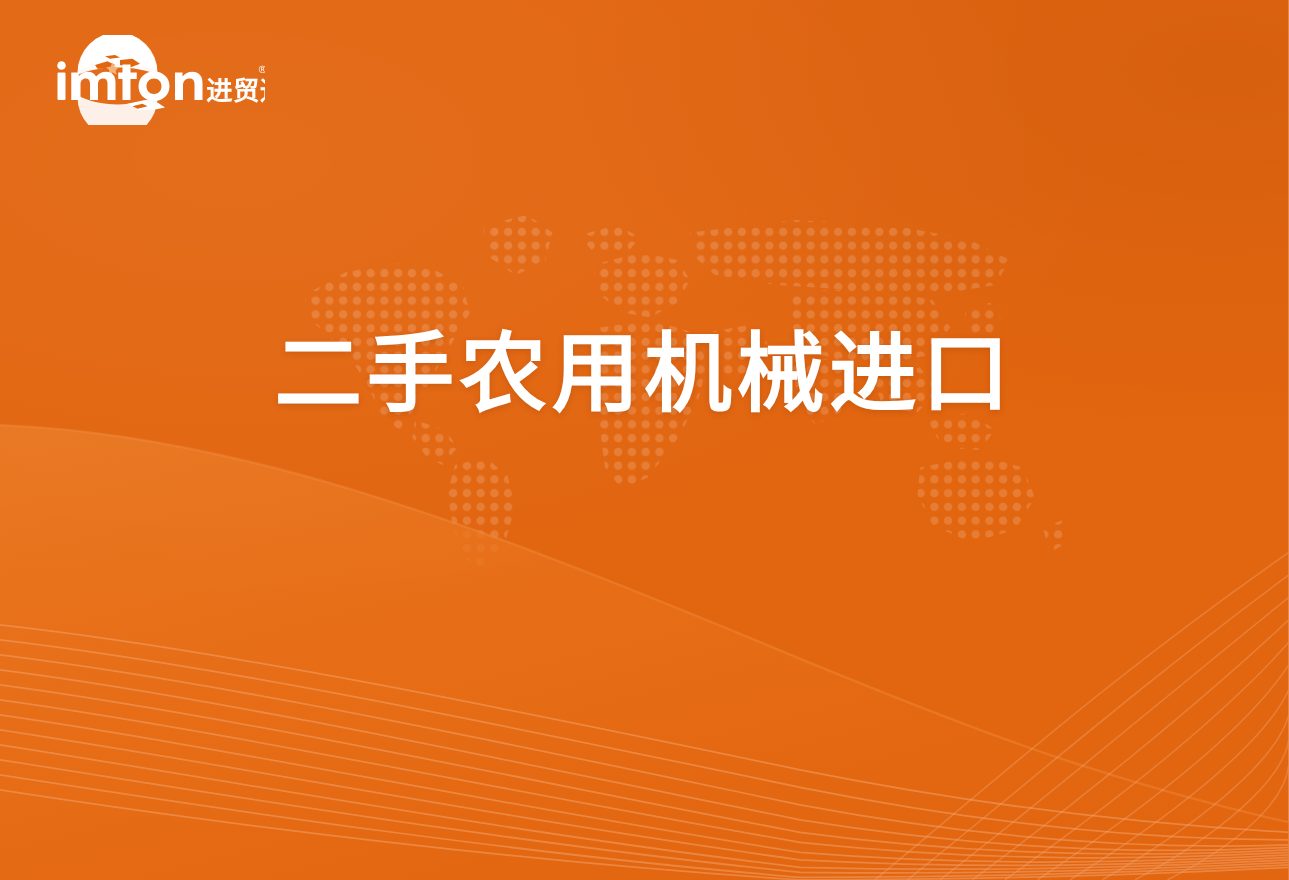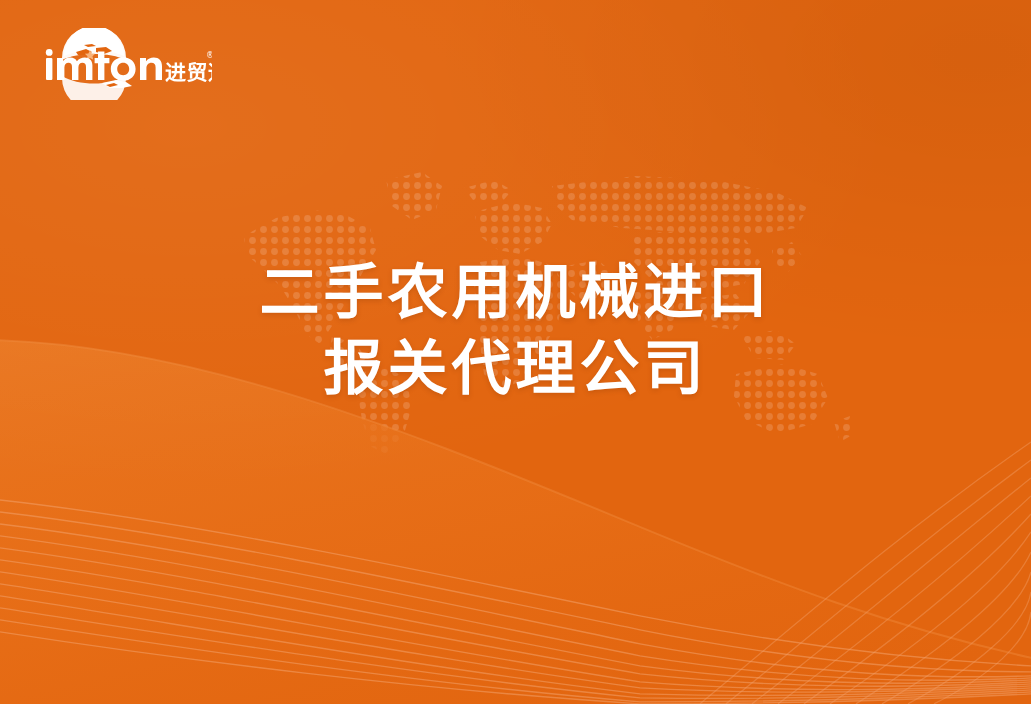--- a/index.html
+++ b/index.html
@@ -92,21 +92,21 @@
     top: 255px;
     width: 1031px;
     text-align: center;
     pointer-events: none;
   }
   .headline-line {
     display: block;
     color: #ffffff;
     font-family: "DejaVu Sans", "Liberation Sans", sans-serif;
     font-weight: 700;
-    font-size: 60px;
+    font-size: 70px;
     line-height: 1.26;
     letter-spacing: 4px;
     text-shadow: 0 2px 5px rgba(120, 45, 0, 0.22);
     white-space: nowrap;
   }
 </style>
 </head>
 <body>
 
 <div class="banner">
@@ -240,16 +240,15 @@
         <path d="M100,52 L100,30 L106,30 L106,33.2 C108,30.6 110.6,29.4 113.8,29.4 C119,29.4 122,32.6 122,38.2 L122,52 L115.6,52 L115.6,39.4 C115.6,36.4 114.2,34.8 111.5,34.8 C108.6,34.8 106.4,36.9 106.4,40.2 L106.4,52 Z"></path>
       </g>
 
       <text x="125" y="52" fill="#ffffff" font-family="DejaVu Sans, sans-serif" font-size="21" font-weight="700" letter-spacing="0.5">进贸通</text>
       <text x="166" y="30" fill="#ffffff" font-family="DejaVu Sans, sans-serif" font-size="8">®</text>
     </svg>
   </div>
 
   <div class="headline">
     <span class="headline-line">二手农用机械进口</span>
-    <span class="headline-line">报关代理公司</span>
   </div>
 
 </div>
 
 </body></html>

